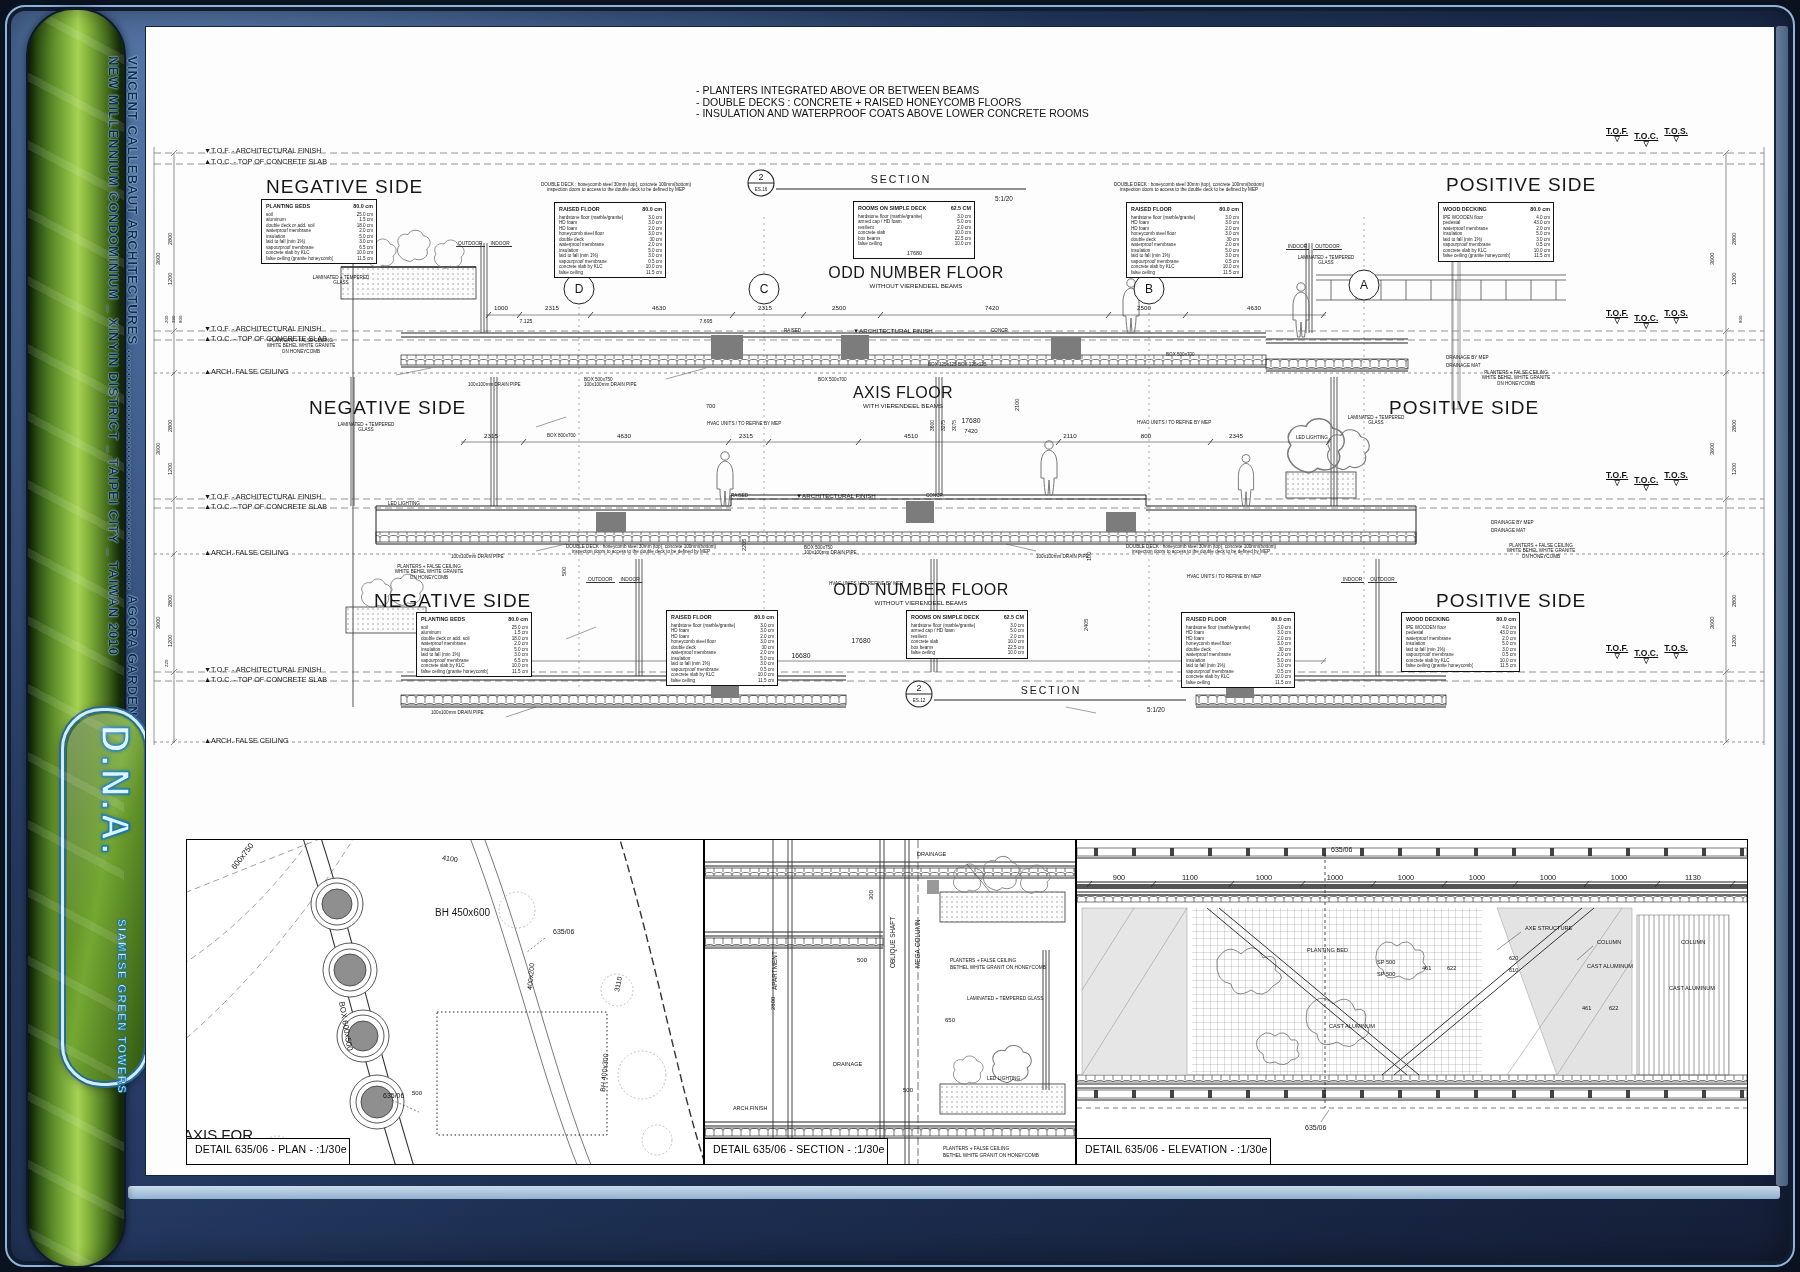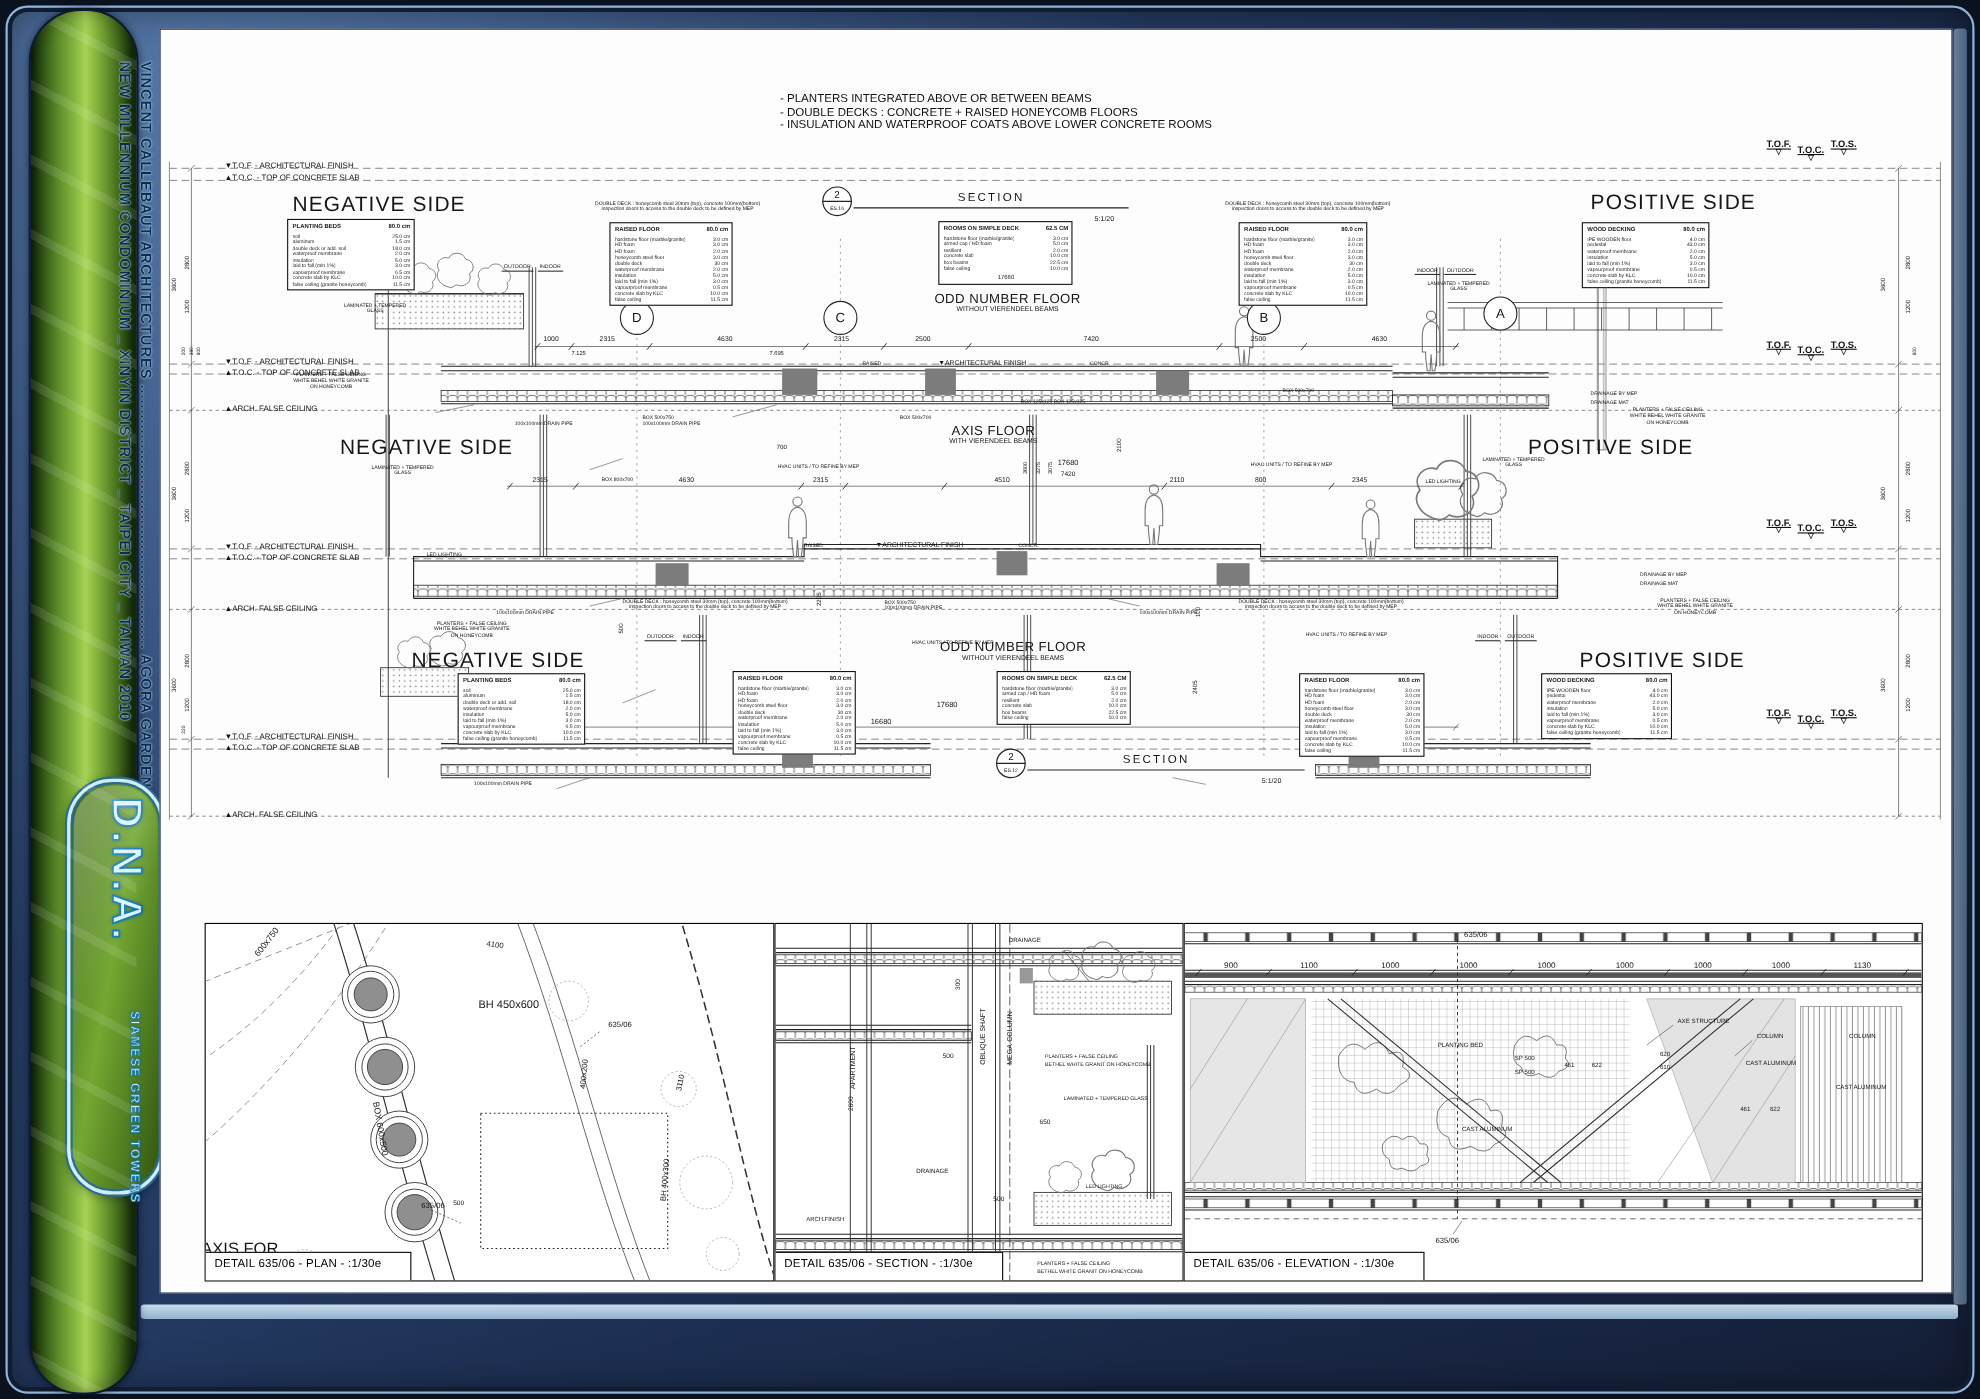--- a/index.html
+++ b/index.html
@@ -30,41 +30,41 @@
     font-size:38px;font-weight:bold;letter-spacing:3px;color:#d9f4ff;-webkit-text-stroke:1.5px #1279b0;
     text-shadow:0 0 4px #0a5a8a,0 0 1px #0a5a8a;white-space:nowrap;}
   .logo-sub{position:absolute;left:64px;top:208px;transform:rotate(90deg);transform-origin:0 0;
     font-size:11.5px;font-weight:bold;letter-spacing:1.3px;color:#d9f4ff;-webkit-text-stroke:.7px #1279b0;
     text-shadow:0 0 3px #0a5a8a;white-space:nowrap;}
   
   .sheet{position:absolute;left:145px;top:26px;width:1628px;height:1148px;background:#fdfdfd;border:1px solid #15233c;}
   .L{position:absolute;white-space:nowrap;color:#161616;}
   .f4{font-size:4.6px;line-height:5.4px}.f6{font-size:6.2px;line-height:7px}
   .f7{font-size:7.2px;line-height:8px}
-  .f15{font-size:19px;letter-spacing:1px}.f16{font-size:12px;letter-spacing:.4px}
+  .f15{font-size:19px;letter-spacing:1px}.f16{font-size:16px;letter-spacing:.4px}
   .ctr{text-align:center}
   .title{left:355px;top:24px;width:700px;text-align:center;font-size:16.5px;letter-spacing:.5px;color:#111;}
   .title2{left:350px;top:752px;width:700px;text-align:center;font-size:14.5px;letter-spacing:.6px;color:#111;}
-  .bullets{left:563px;top:58px;font-size:10.5px;line-height:11.6px;color:#111;}
+  .bullets{left:550px;top:58px;font-size:10.5px;line-height:11.6px;color:#111;}
   
   .spec{position:absolute;border:1px solid #111;background:#fff;padding:3px 3px 2px 4px;color:#222;}
   .spec .th{display:flex;justify-content:space-between;font-size:5.4px;font-weight:bold;margin-bottom:2.5px;}
   .spec .tr{display:flex;justify-content:space-between;font-size:4.6px;line-height:5.5px;}
   .spec .tl{overflow:hidden;white-space:nowrap}.spec .tv{margin-left:3px;white-space:nowrap}
   .spec .tf{text-align:center;font-size:5.4px;margin-top:3px;}
   
   .tos{display:flex;gap:6px;font-size:8.5px;font-weight:bold;color:#111;}
   .tos span{display:flex;flex-direction:column;align-items:center;line-height:9px;}
   .tos u{text-decoration:underline}.tos i{font-style:normal;font-size:7px;line-height:6px}
   .tos .t2{margin-top:5px}.tos .t3{margin-top:0}
   .oi{display:flex;gap:4px;font-size:4.8px;}
   .oi span{border-bottom:.5px solid #333;padding:0 2px}
   .panel{position:absolute;border:1px solid #000;background:#fff;overflow:hidden;}
   .caption{position:absolute;left:-1px;bottom:-1px;height:21px;border:1px solid #000;background:#fff;
-    padding:4px 26px 0 8px;font-size:10.5px;letter-spacing:.2px;white-space:nowrap;}
+    padding:4px 2px 0 8px;font-size:10.5px;letter-spacing:.2px;white-space:nowrap;}
   svg{position:absolute;overflow:visible;}
   svg text{font-family:"Liberation Sans",sans-serif;fill:#161616;}
 </style>
 </head>
 <body>
 
 <div id="stage">
   <div class="frame"></div>
   <div class="bevel-b"></div>
   <div class="bevel-r"></div>

